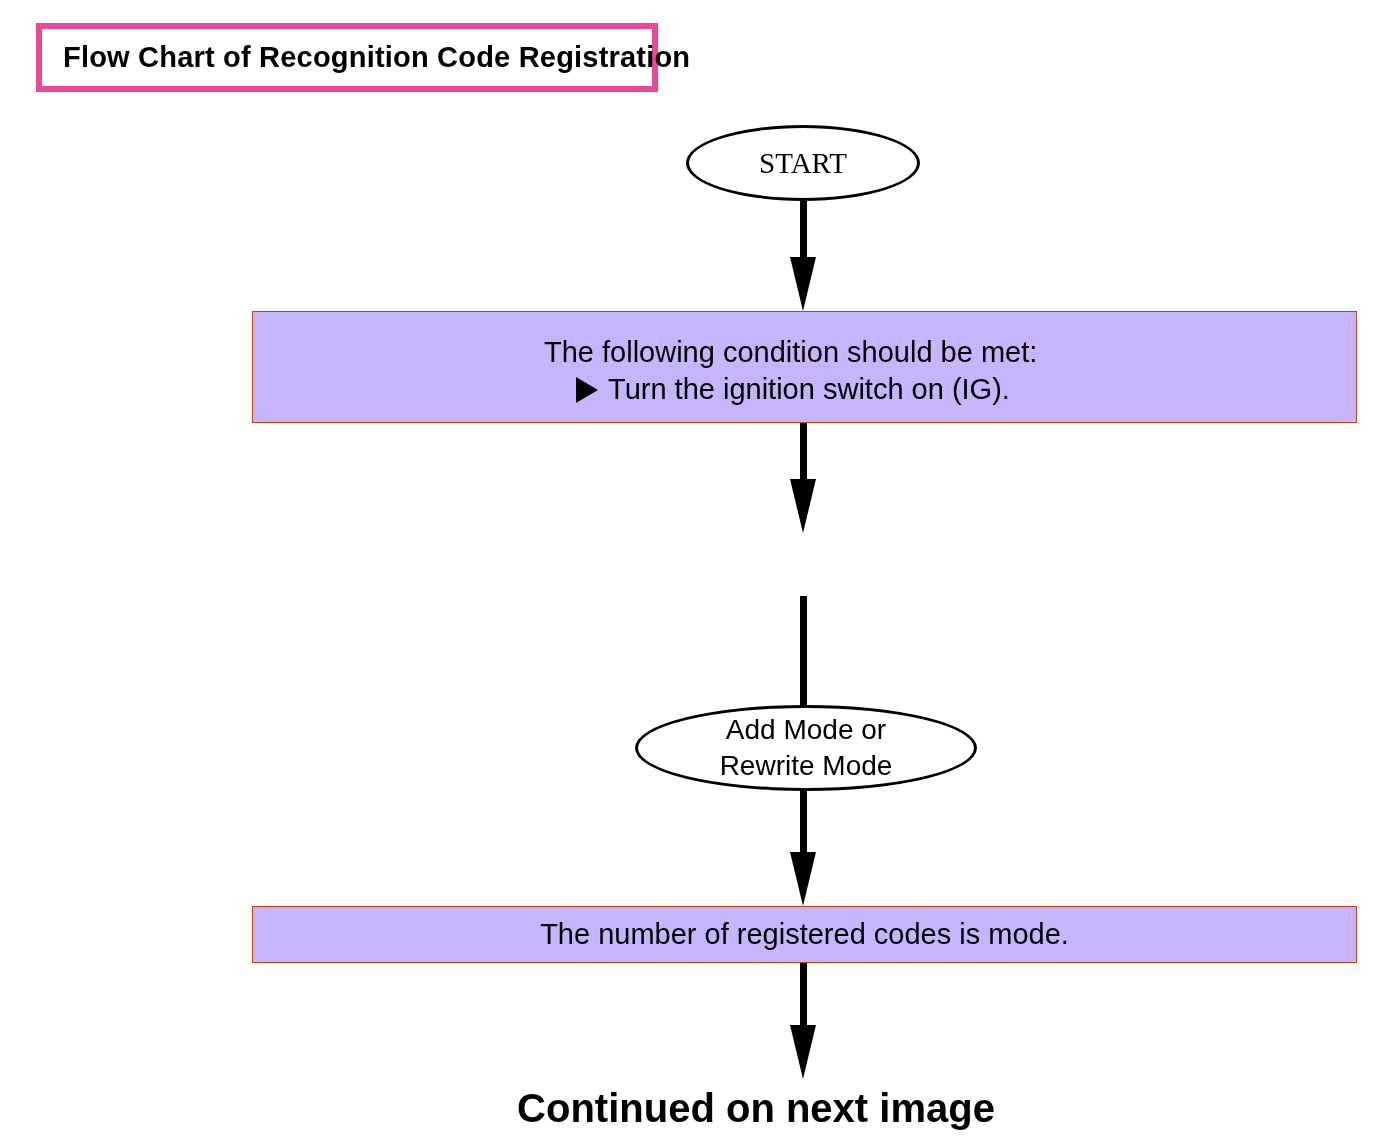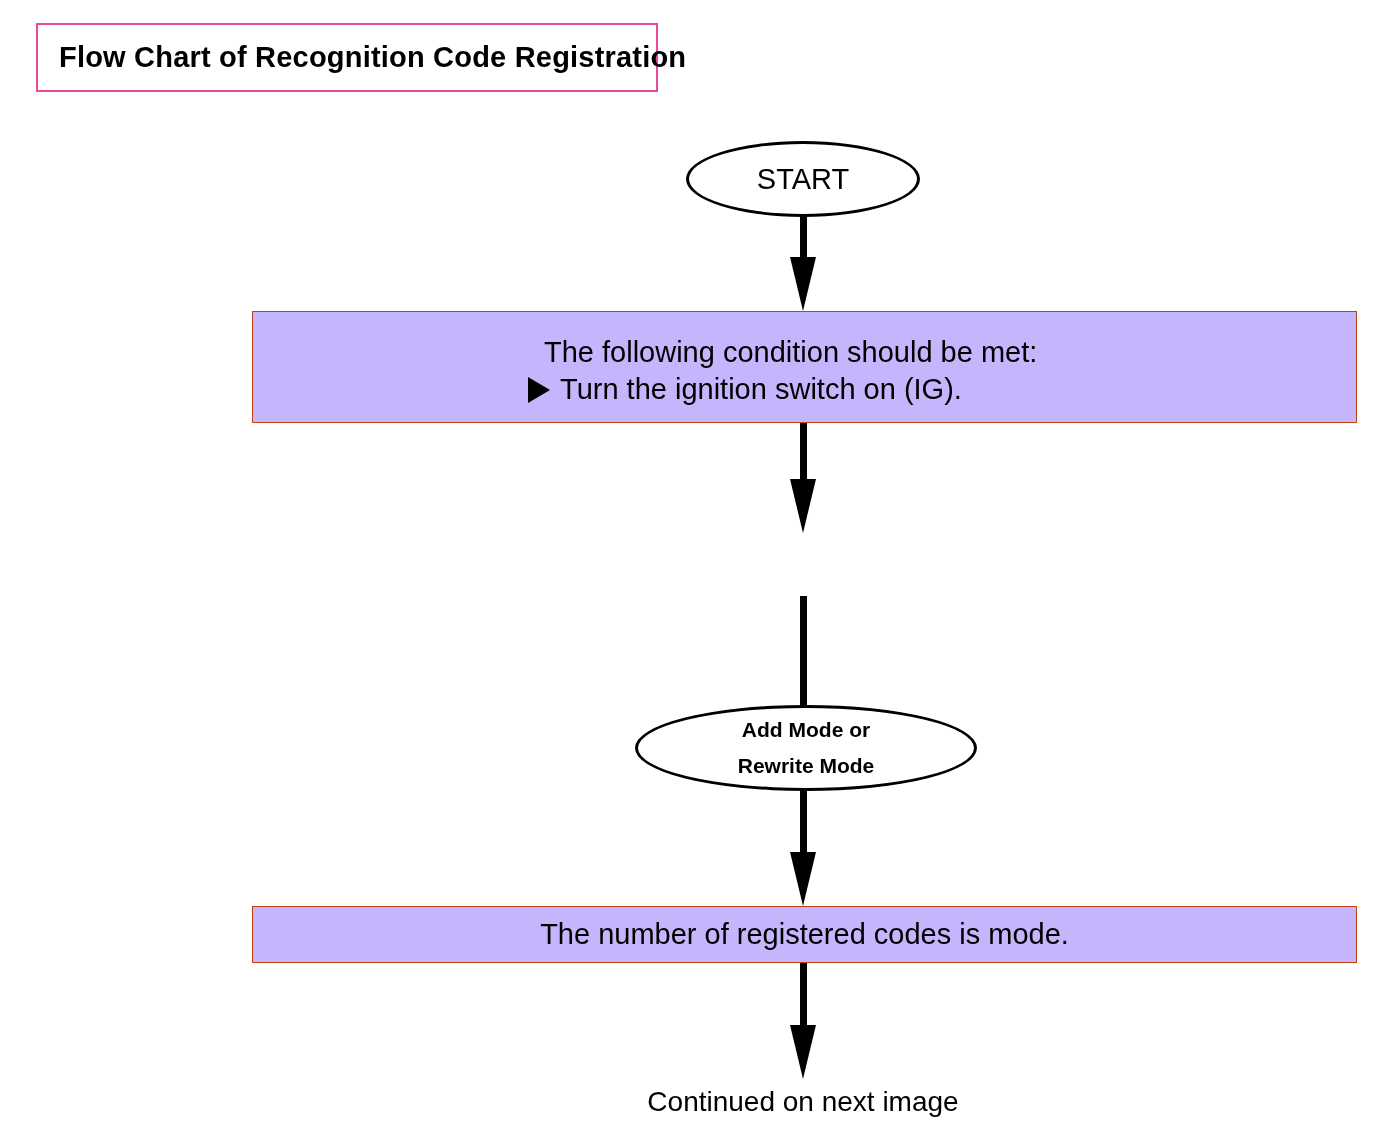--- a/index.html
+++ b/index.html
@@ -16,21 +16,21 @@
     color: #000000;
     overflow: hidden;
   }
 
   
   .title-box {
     position: absolute;
     left: 36px; top: 23px;
     width: 622px; height: 69px;
     box-sizing: border-box;
-    border: 2px solid #ec4899;
+    border: 6px solid #ec4899;
     display: flex;
     align-items: center;
     padding-left: 21px;
   }
   .title-box span {
     font-size: 29px;
     font-weight: bold;
     letter-spacing: 0.2px;
     white-space: nowrap;
   }
@@ -42,33 +42,32 @@
     border: 3px solid #000;
     border-radius: 50%;
     background: #ffffff;
     display: flex;
     flex-direction: column;
     align-items: center;
     justify-content: center;
     text-align: center;
   }
   .terminator.start {
-    left: 686px; top: 141px;
-    width: 234px; height: 76px;
+    left: 686px; top: 125px;
+    width: 234px; height: 76px; font-family: Liberation Serif, serif;
   }
   .terminator.start span { font-size: 29px; }
   .terminator.mode {
     left: 635px; top: 705px;
     width: 342px; height: 86px;
   }
   .terminator.mode span {
-    font-size: 21px;
+    font-size: 28px;
     line-height: 36px;
     display: block;
-    font-weight: bold;
   }
 
   
   .process-box {
     position: absolute;
     left: 252px;
     width: 1105px;
     box-sizing: border-box;
     border: 1px solid #c2410c;
     background: #c4b5fd;
@@ -95,20 +94,21 @@
     font-size: 29px;
     line-height: 37px;
     white-space: nowrap;
   }
   .cond-line2 {
     display: flex;
     align-items: center;
     font-size: 29px;
     line-height: 37px;
     white-space: nowrap;
+    margin-left: 48px;
   }
   .bullet-triangle {
     width: 0; height: 0;
     border-top: 13px solid transparent;
     border-bottom: 13px solid transparent;
     border-left: 22px solid #000;
     margin-right: 10px;
     display: inline-block;
   }
 
@@ -133,25 +133,26 @@
   .arrowhead.h2 { top: 479px; }
   .shaft.s3 { top: 596px; height: 112px; }
   .shaft.s4 { top: 789px; height: 65px; }
   .arrowhead.h4 { top: 852px; }
   .shaft.s5 { top: 963px; height: 64px; }
   .arrowhead.h5 { top: 1025px; }
 
   
   .continued {
     position: absolute;
-    left: 803px;
+    left: 756px;
     top: 1086px;
     transform: translateX(-50%);
-    font-size: 28px;
-    white-space: nowrap;
+    font-size: 40px;
+    white-space: nowrap;
+    font-weight: bold;
   }
 </style>
 </head>
 <body>
 
 <div class="canvas">
 
   <div class="title-box">
     <span>Flow Chart of Recognition Code Registration</span>
   </div>

